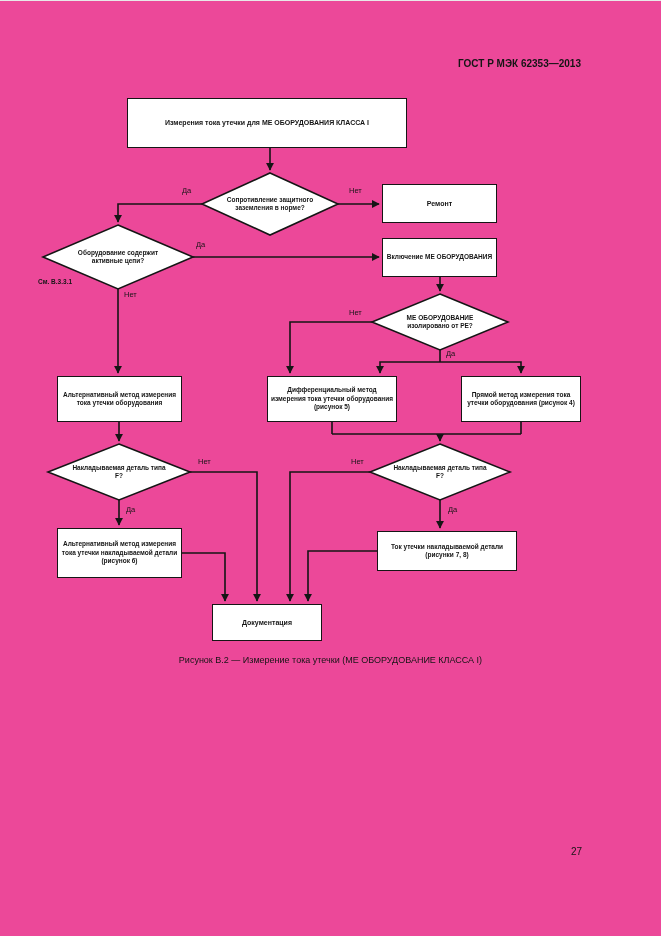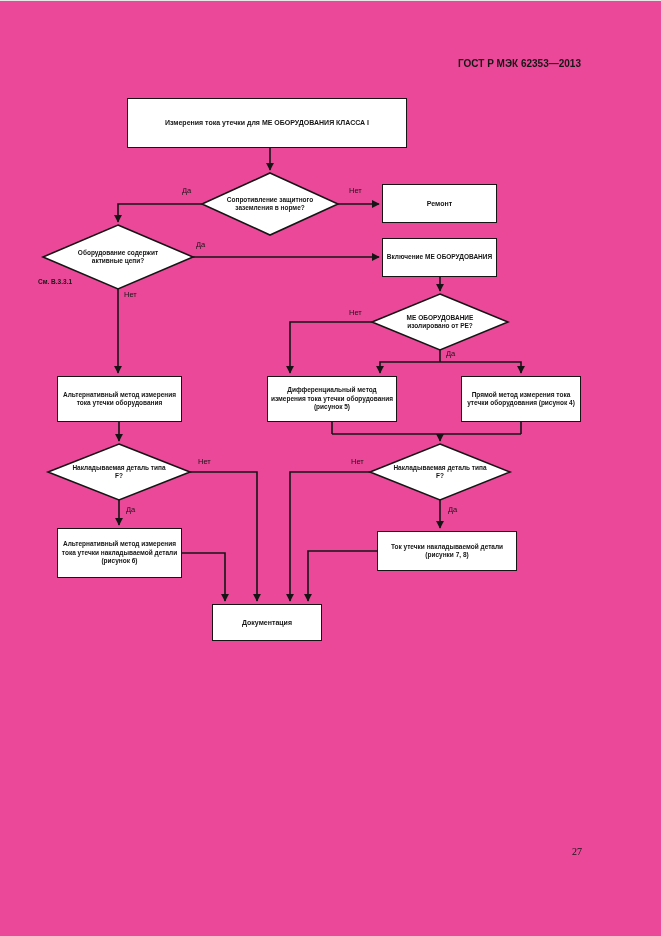--- a/index.html
+++ b/index.html
@@ -16,21 +16,21 @@
     padding:2px;box-sizing:border-box;
   }
   .dtext{
     position:absolute;display:flex;align-items:center;justify-content:center;
     text-align:center;font-weight:bold;font-size:6.5px;line-height:1.3;color:#151515;
   }
   .elabel{position:absolute;font-size:7.5px;font-weight:normal;color:#151515;}
   .note{position:absolute;font-size:6.5px;font-weight:bold;color:#151515;}
   .hdr{position:absolute;right:80px;top:57px;font-size:10px;font-weight:bold;}
   .caption{position:absolute;left:0;top:654px;width:661px;text-align:center;font-size:9px;}
-  .pageno{position:absolute;right:79px;top:845px;font-size:10px;font-family:Liberation Serif, serif;}
+  .pageno{position:absolute;right:79px;top:845px;font-size:10px;}
 </style>
 </head>
 <body>
 
 <div class="page">
 
   <div class="hdr">ГОСТ Р МЭК 62353—2013</div>
 
   <svg class="wires" width="661" height="936" viewBox="0 0 661 936">
     <defs>
@@ -120,15 +120,16 @@
   <span class="elabel" style="left:124px;top:289px;">Нет</span>
   <span class="elabel" style="left:349px;top:307px;">Нет</span>
   <span class="elabel" style="left:446px;top:348px;">Да</span>
   <span class="elabel" style="left:198px;top:456px;">Нет</span>
   <span class="elabel" style="left:126px;top:504px;">Да</span>
   <span class="elabel" style="left:351px;top:456px;">Нет</span>
   <span class="elabel" style="left:448px;top:504px;">Да</span>
 
   <span class="note" style="left:38px;top:277px;">См. В.3.3.1</span>
 
+  <div class="caption">Рисунок В.2 — Измерение тока утечки (МЕ ОБОРУДОВАНИЕ КЛАССА I)</div>
   <div class="pageno">27</div>
 
 </div>
 
 </body></html>

